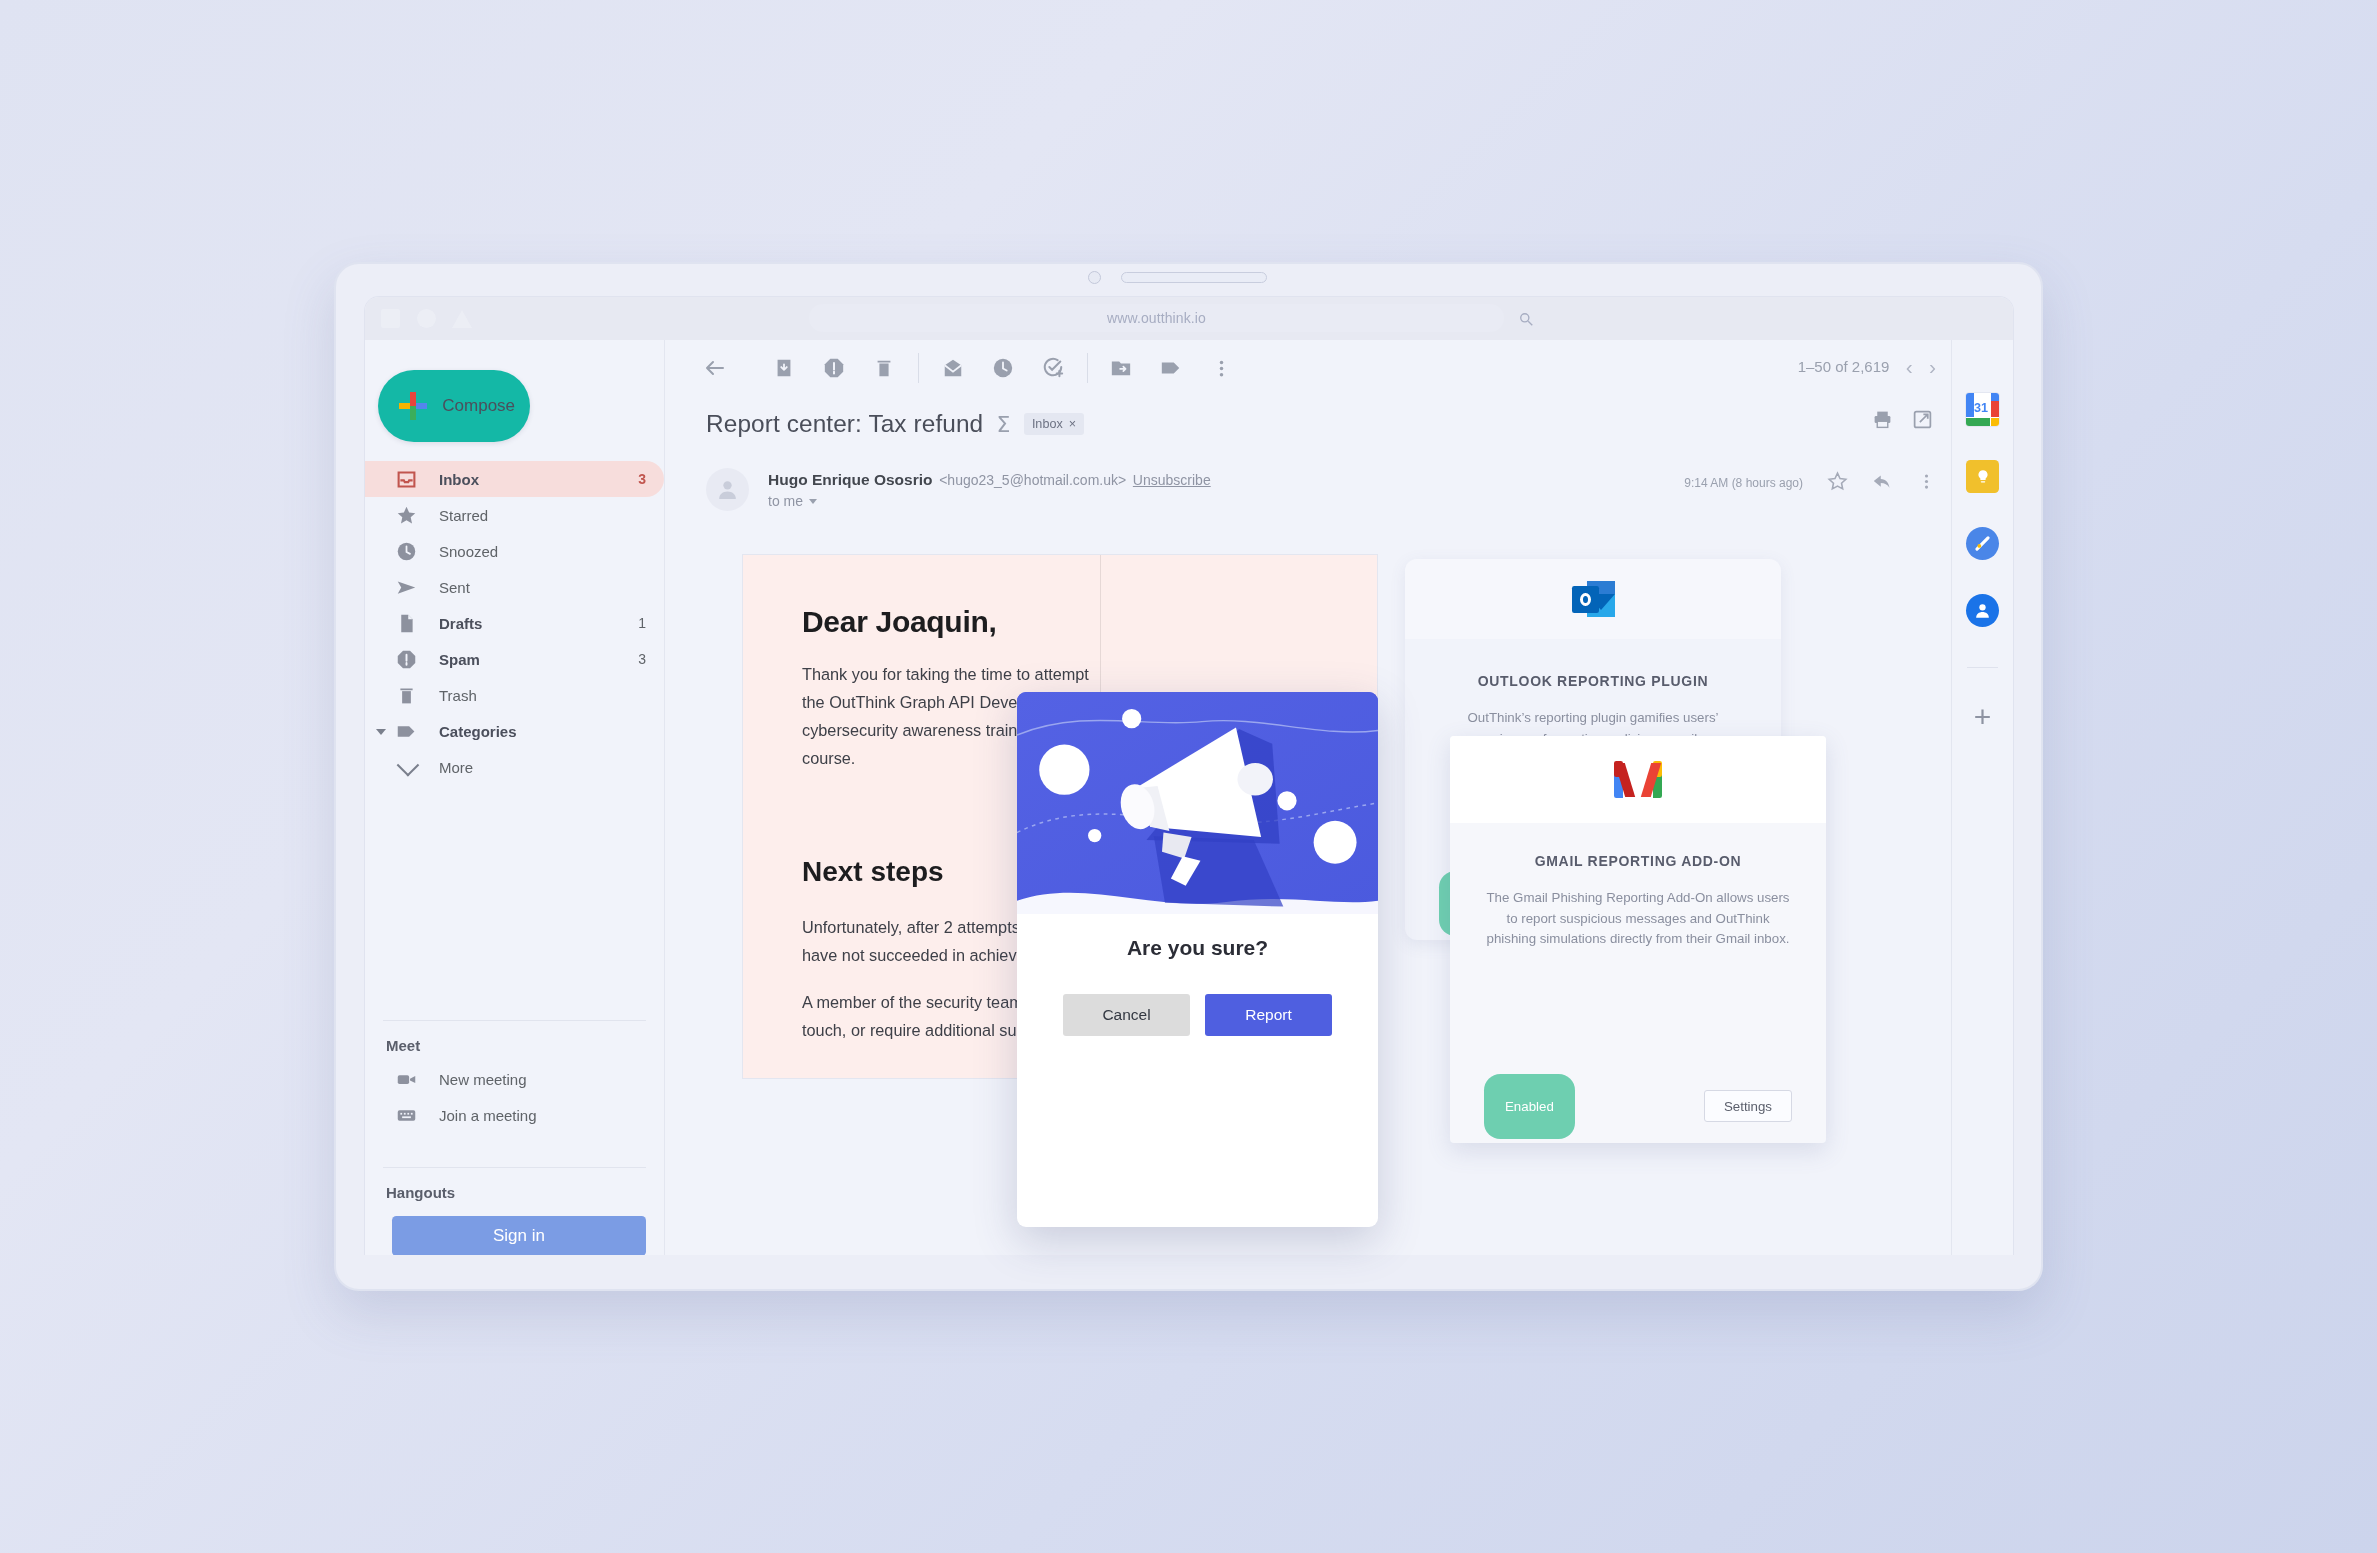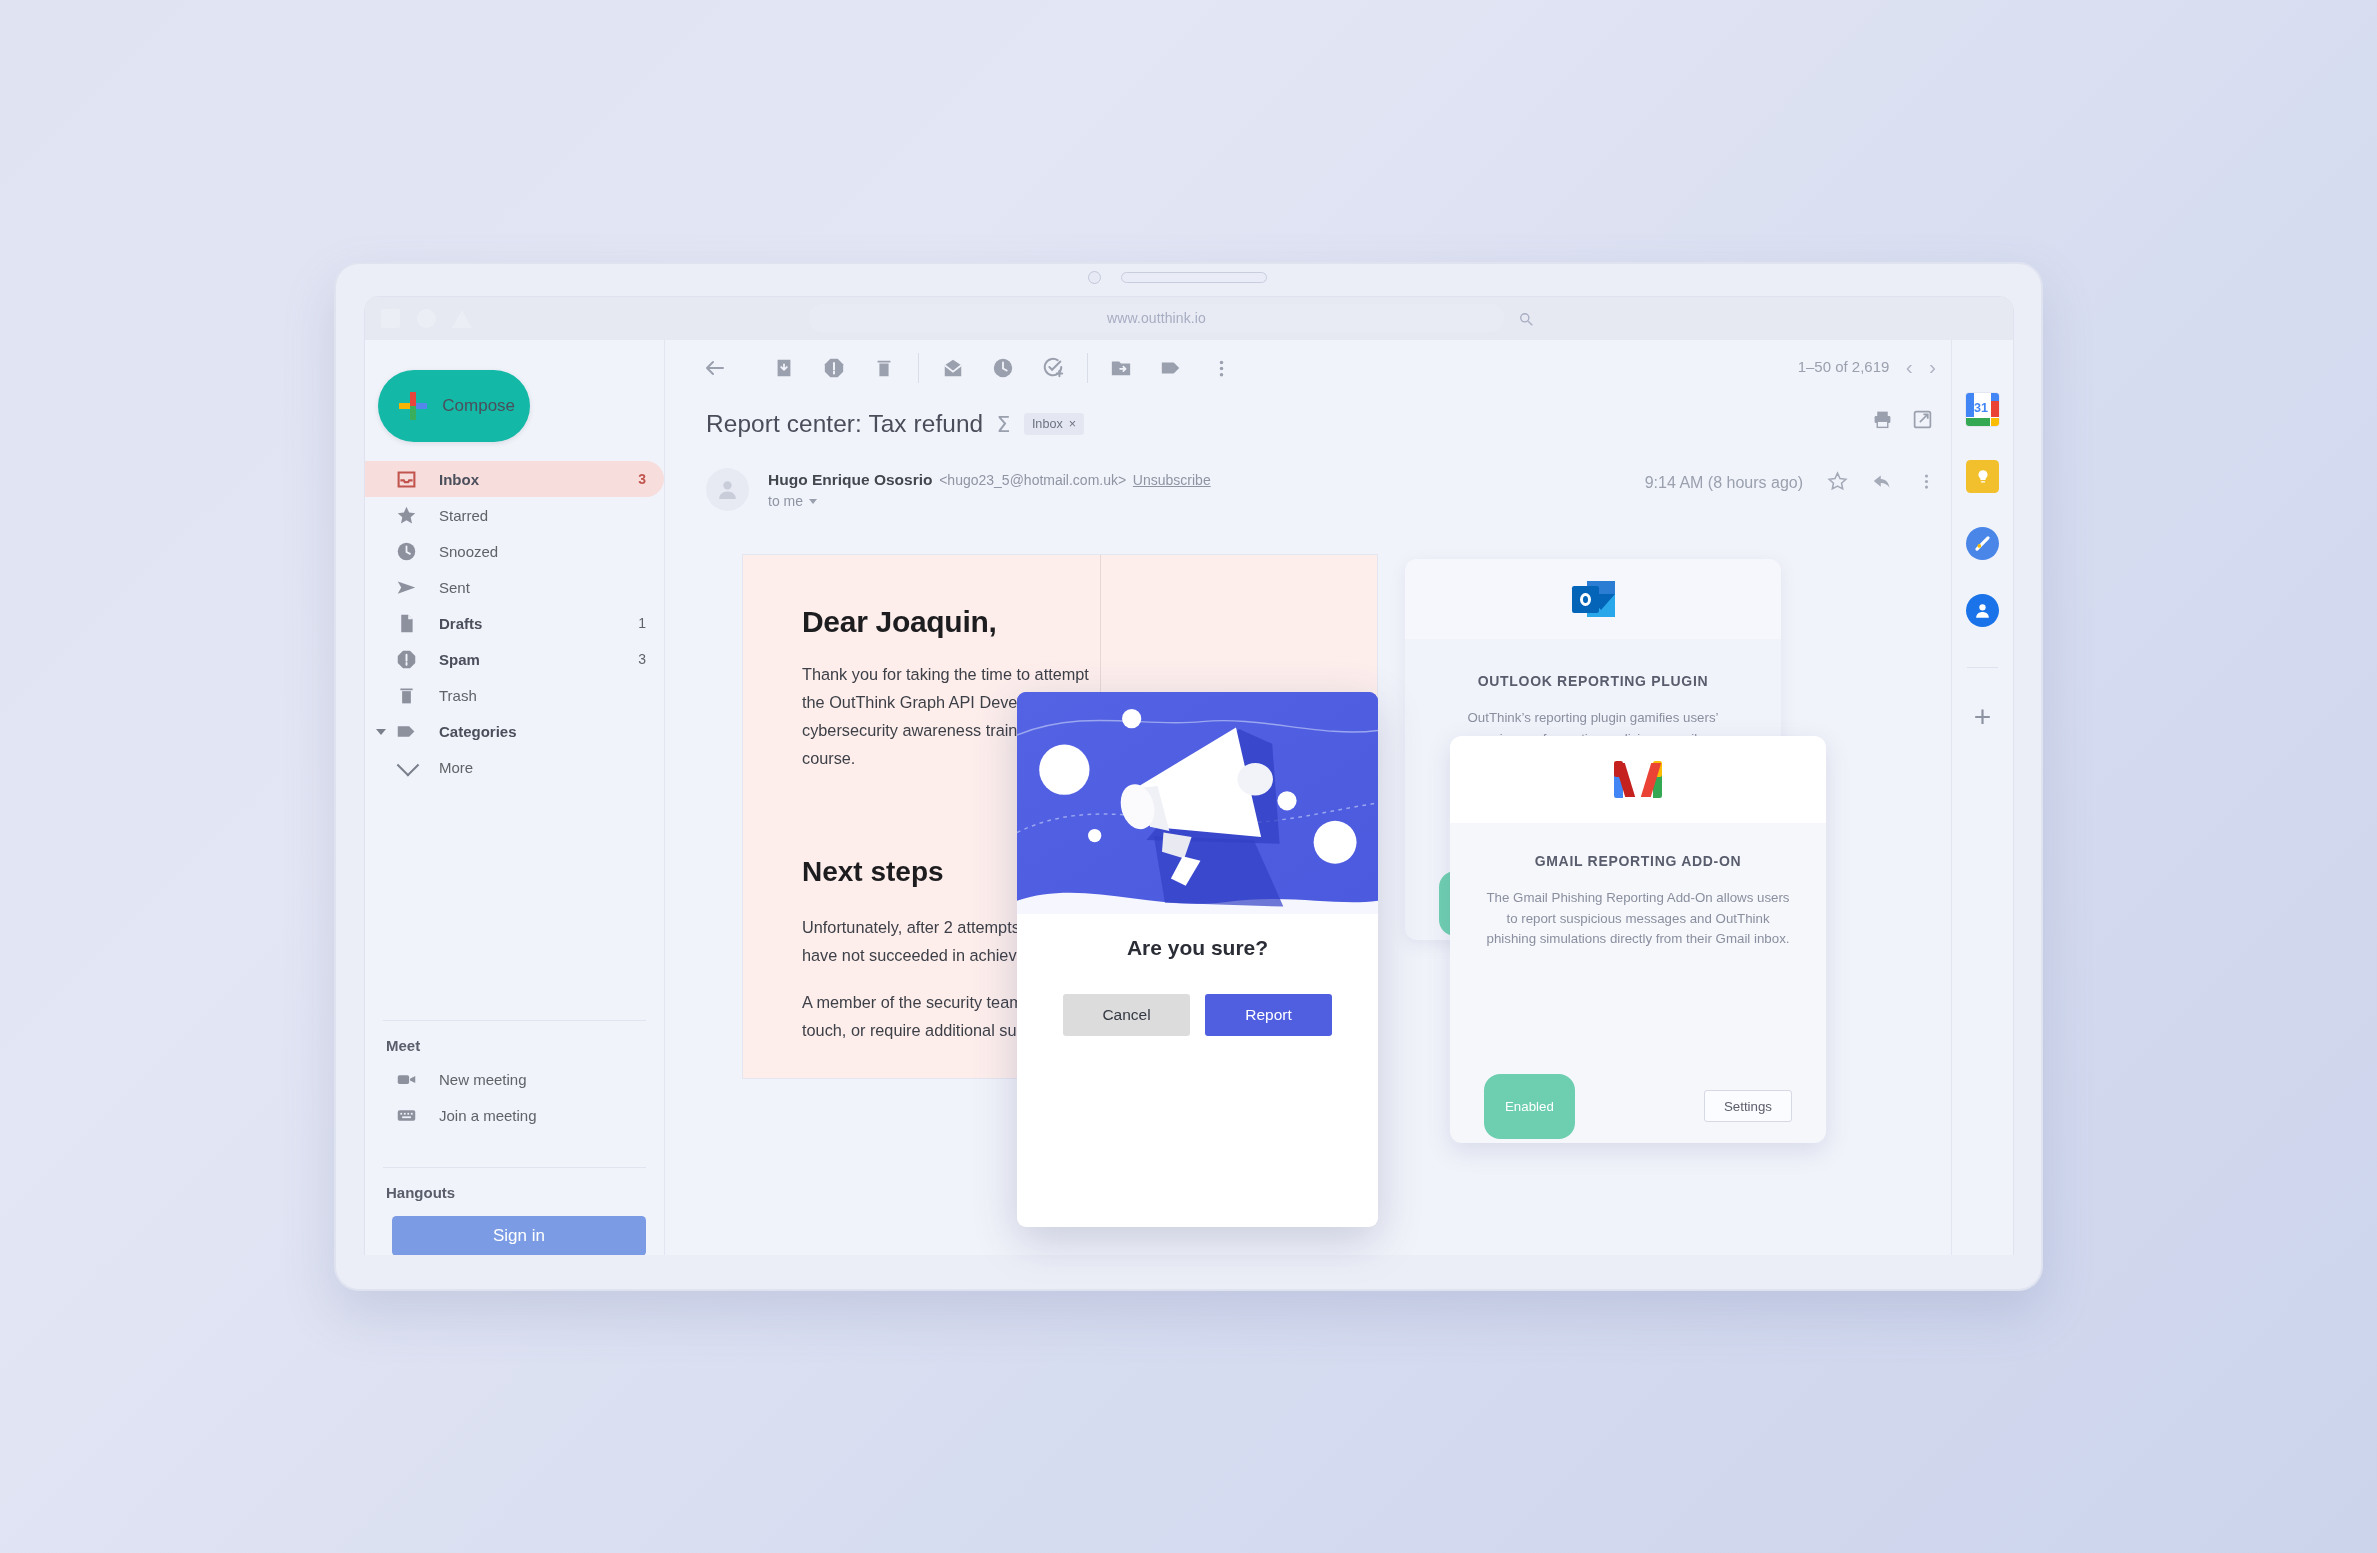--- a/index.html
+++ b/index.html
@@ -202,21 +202,21 @@
   .tri-down {
     width: 0; height: 0;
     border-left: 4.4px solid transparent;
     border-right: 4.4px solid transparent;
     border-top: 5.2px solid #9aa0ae;
   }
   #msg-actions {
     position: absolute; right: 77px; top: 19px;
     display: flex; align-items: center; gap: 24px; color: #a5aab8;
   }
-  #msg-time { font-size: 16px; color: #9aa0ae; }
+  #msg-time { font-size: 12px; color: #9aa0ae; }
 
   
   #email-body {
     position: absolute; left: 742px; top: 554px;
     width: 636px; height: 525px;
     background: #fdeeec;
     border: 0.7px solid #e3e6f0;
   }
   #body-inner { padding: 50px 0 0 59px; width: 347px; }
   #greeting { font-size: 30px; font-weight: bold; color: #1d1d1f; letter-spacing: -0.3px; }
@@ -260,21 +260,21 @@
   .btn-settings {
     border: 0.7px solid #d6d9e4; border-radius: 3px;
     background: #fbfcff; color: #5a5e6b; font-size: 13.3px;
     padding: 7.4px 19px; cursor: pointer;
   }
 
   #gmail-card {
     position: absolute; left: 1450px; top: 736px;
     width: 376px; height: 407px;
     background: #f6f7fb;
-    border-radius: 12px;
+    border-radius: 4px;
     box-shadow: 0 7.4px 25px rgba(90,100,150,.16);
     overflow: hidden;
   }
   #gmail-card .card-head { background: #ffffff; height: 87px; }
 
   
   .ol-logo { position: relative; width: 43px; height: 43px; }
   .ol-back { position: absolute; left: 15px; top: 3.7px; width: 28px; height: 35px; background: #41a5ee; border-radius: 1.5px;}
   .ol-back2 { position: absolute; left: 15px; top: 3.7px; width: 28px; height: 16.3px; background: #2b7cd3; }
   .ol-env { position: absolute; left: 15px; top: 16.3px; width: 28px; height: 23px; background: #28a8ea;}

